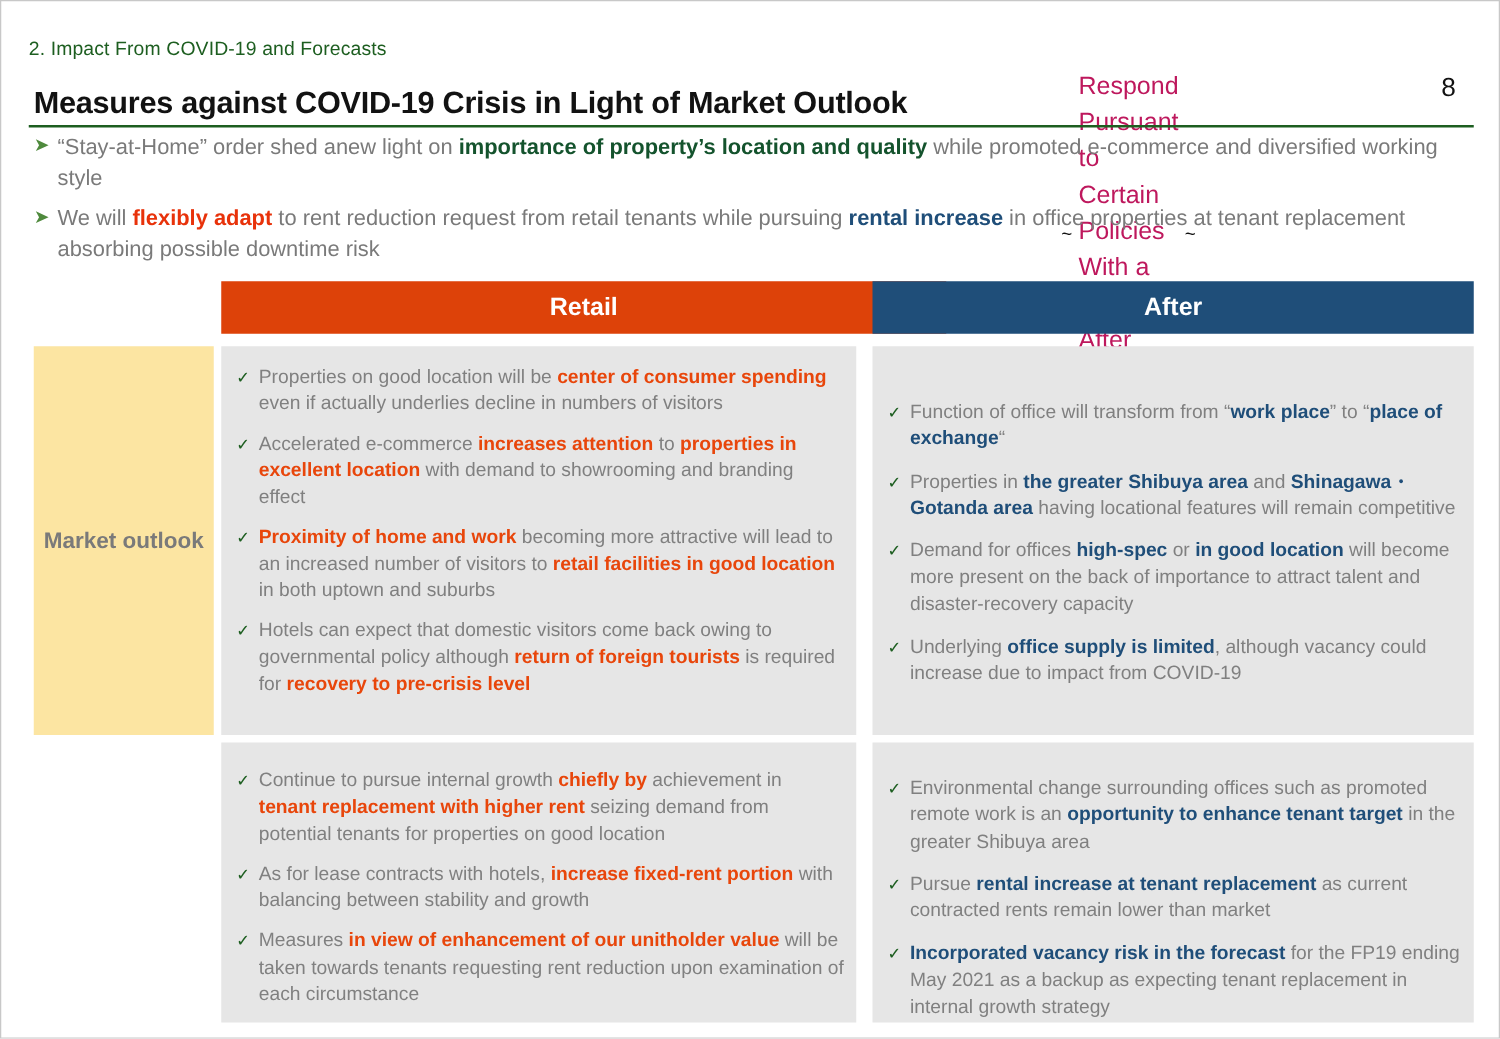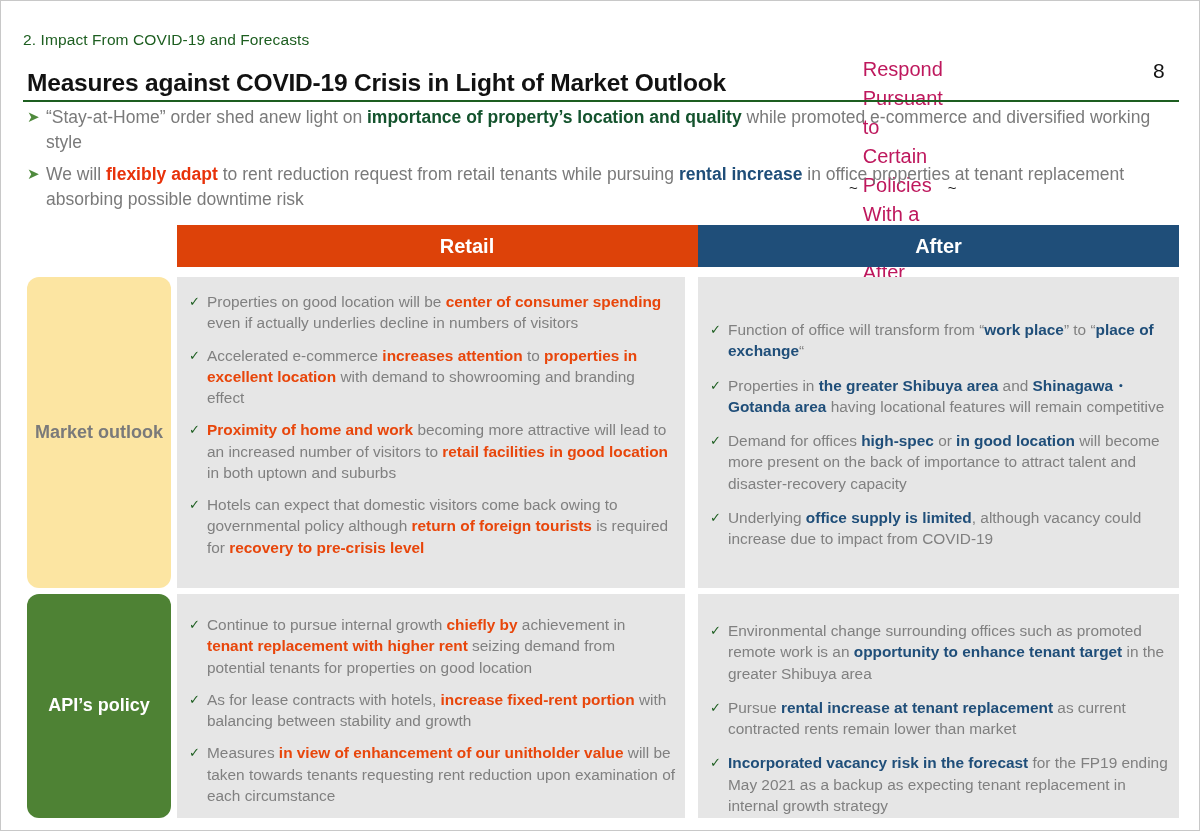--- a/index.html
+++ b/index.html
@@ -133,21 +133,20 @@
     position: absolute;
     left: 26px;
     width: 144px;
     display: flex;
     align-items: center;
     justify-content: center;
     text-align: center;
     font-size: 18px;
     font-weight: bold;
     line-height: 1.32;
-    border-radius: 12px;
   }
   .rowlabel.market { top: 276px; height: 311px; background: #fce5a2; color: #7a7a7a; }
   .rowlabel.policy { top: 593px; height: 224px; background: #4e8234; color: #ffffff; }
 
   .cell {
     position: absolute;
     background: #e6e6e6;
     padding: 14px 10px 12px 12px;
   }
   .cell.r1c1 { left: 176px; top: 276px; width: 508px; height: 311px; }
@@ -213,23 +212,20 @@
   <div class="colhead retail">
     <span>Retail</span>
   </div>
   <div class="colhead office">
     <span>After</span>
   </div>
 
   <div class="rowlabel market">
     <span>Market outlook</span>
   </div>
-  <div class="rowlabel policy">
-    <span>API’s policy</span>
-  </div>
 
   <div class="cell r1c1" id="cell-market-retail">
       <div class="cbullet">
         <span class="chk">✓</span>
         <span class="ctext"><span>Properties on good location will be </span><span class="b-orange">center of consumer spending</span><span> even if actually underlies decline in numbers of visitors</span></span>
       </div>
       <div class="cbullet">
         <span class="chk">✓</span>
         <span class="ctext"><span>Accelerated e-commerce </span><span class="b-orange">increases attention</span><span> to </span><span class="b-orange">properties in excellent location</span><span> with demand to showrooming and branding effect</span></span>
       </div>

